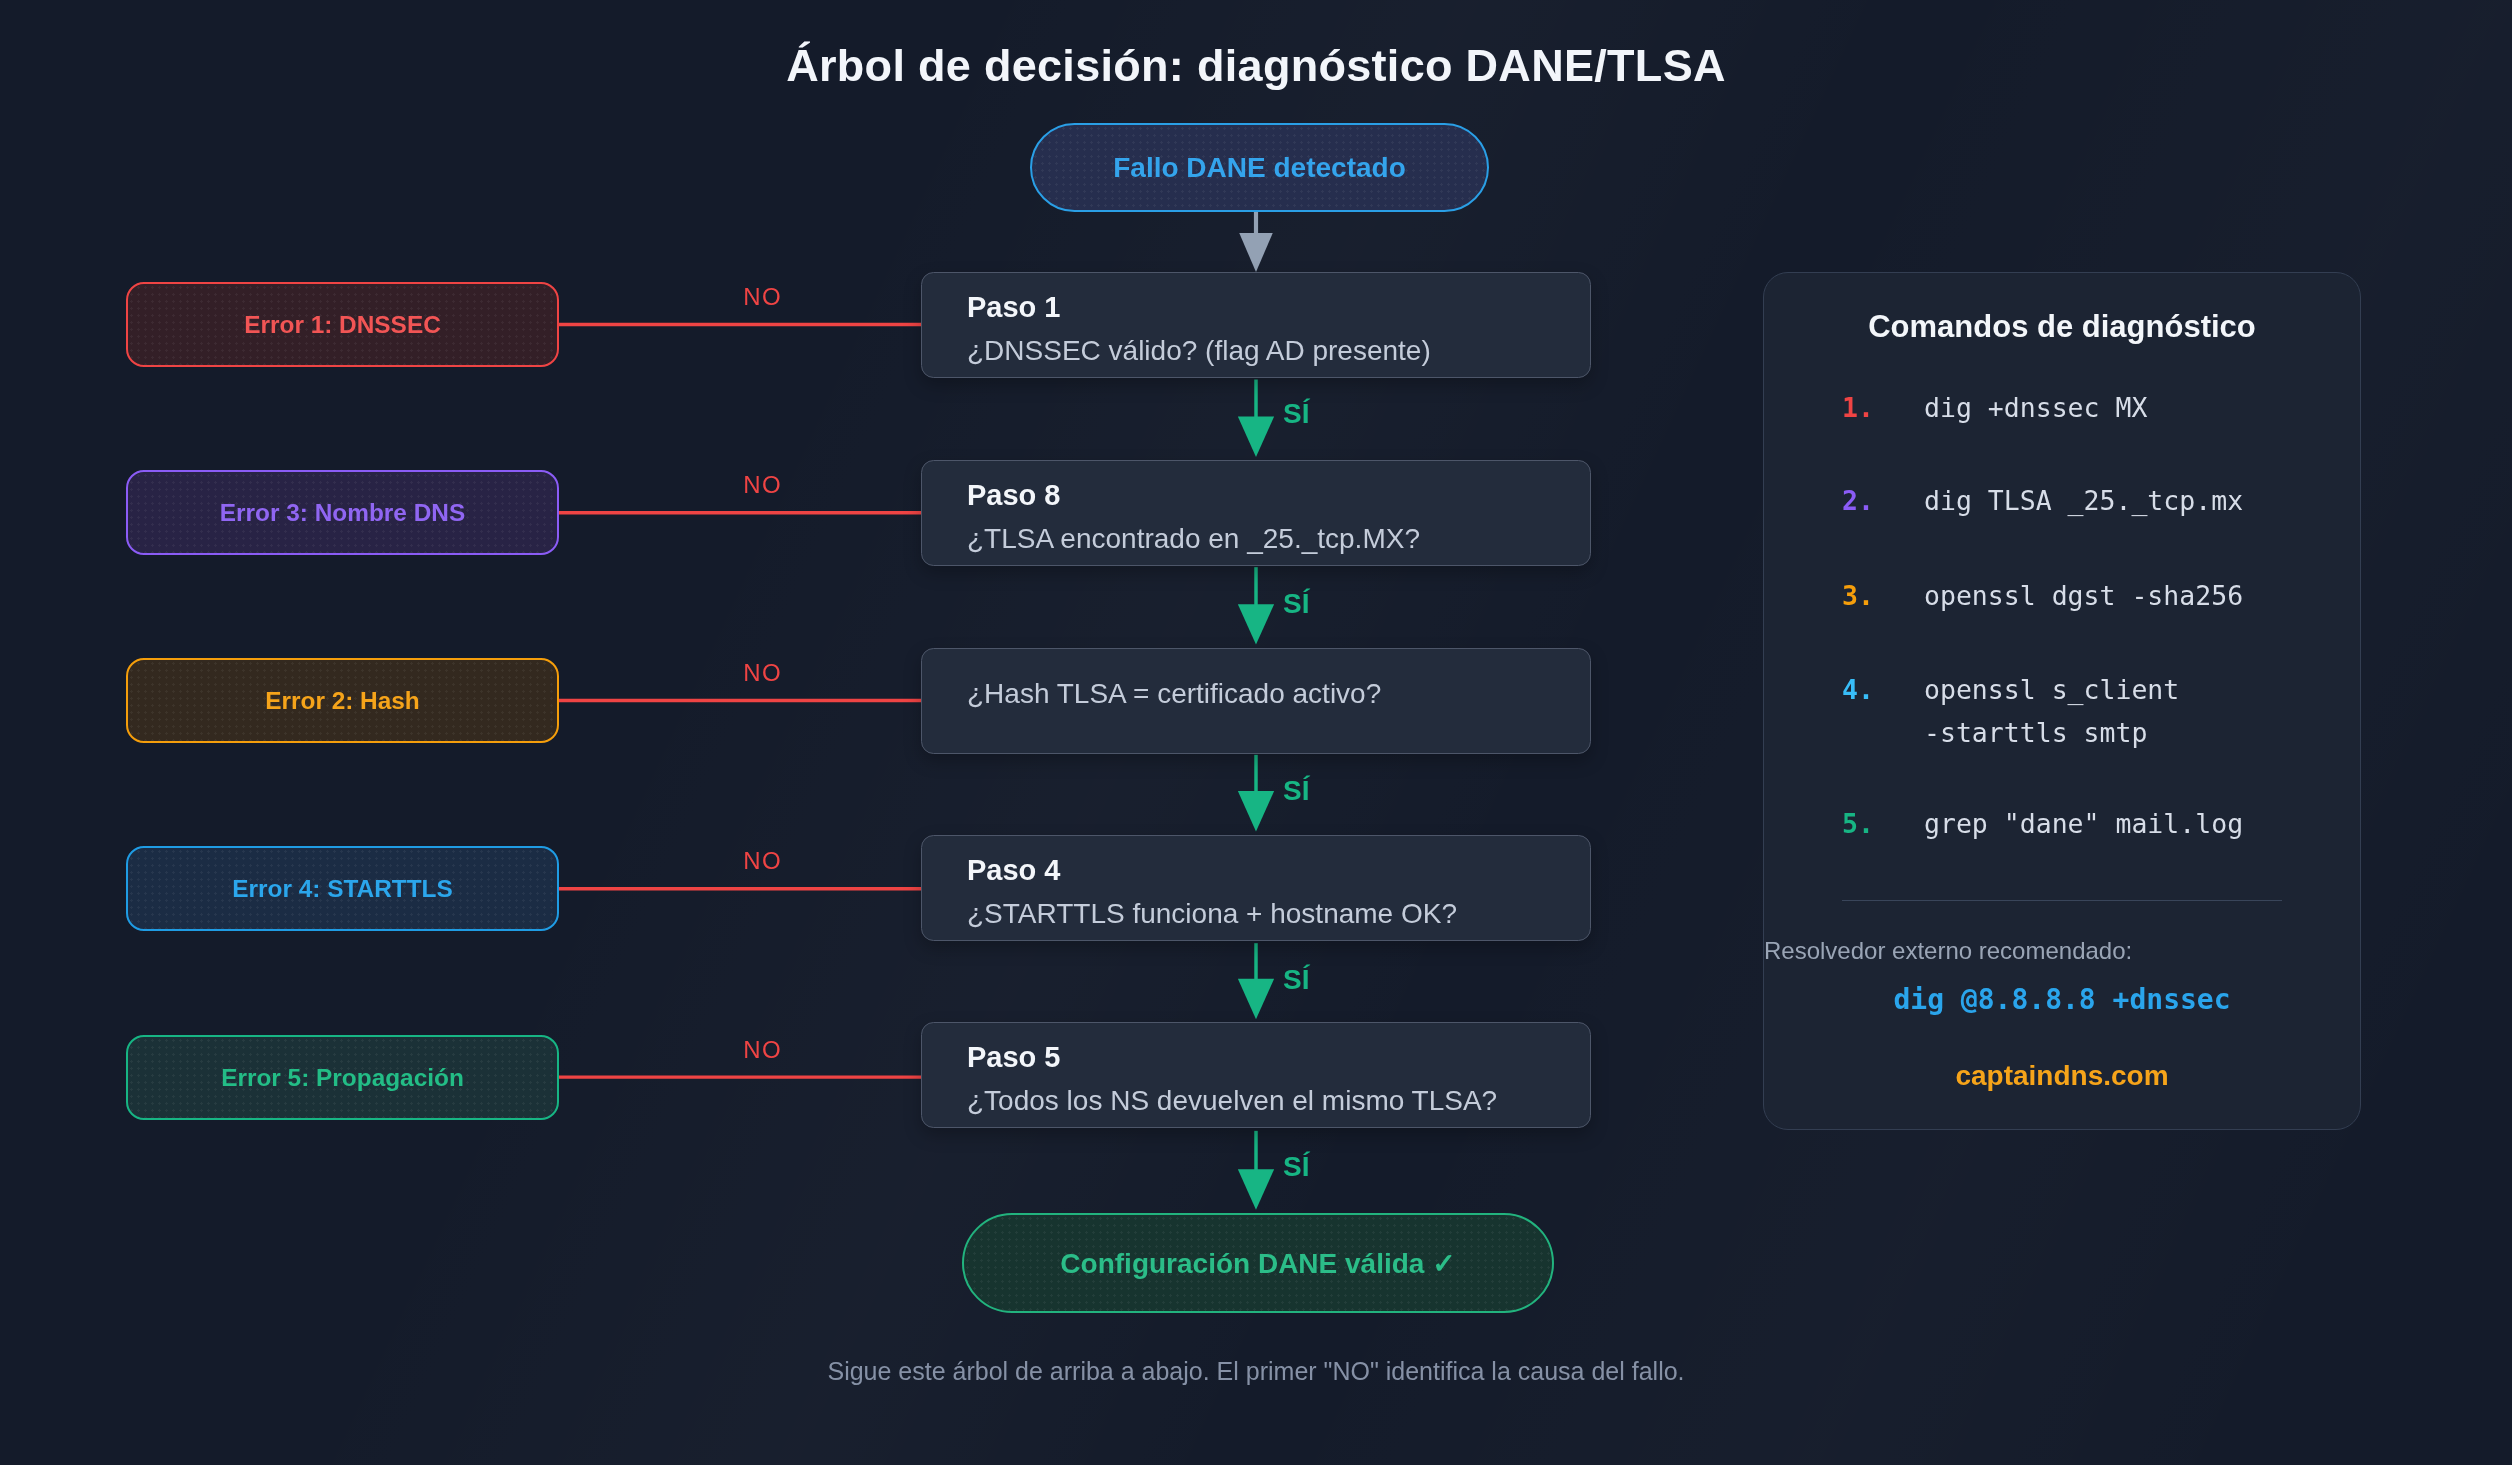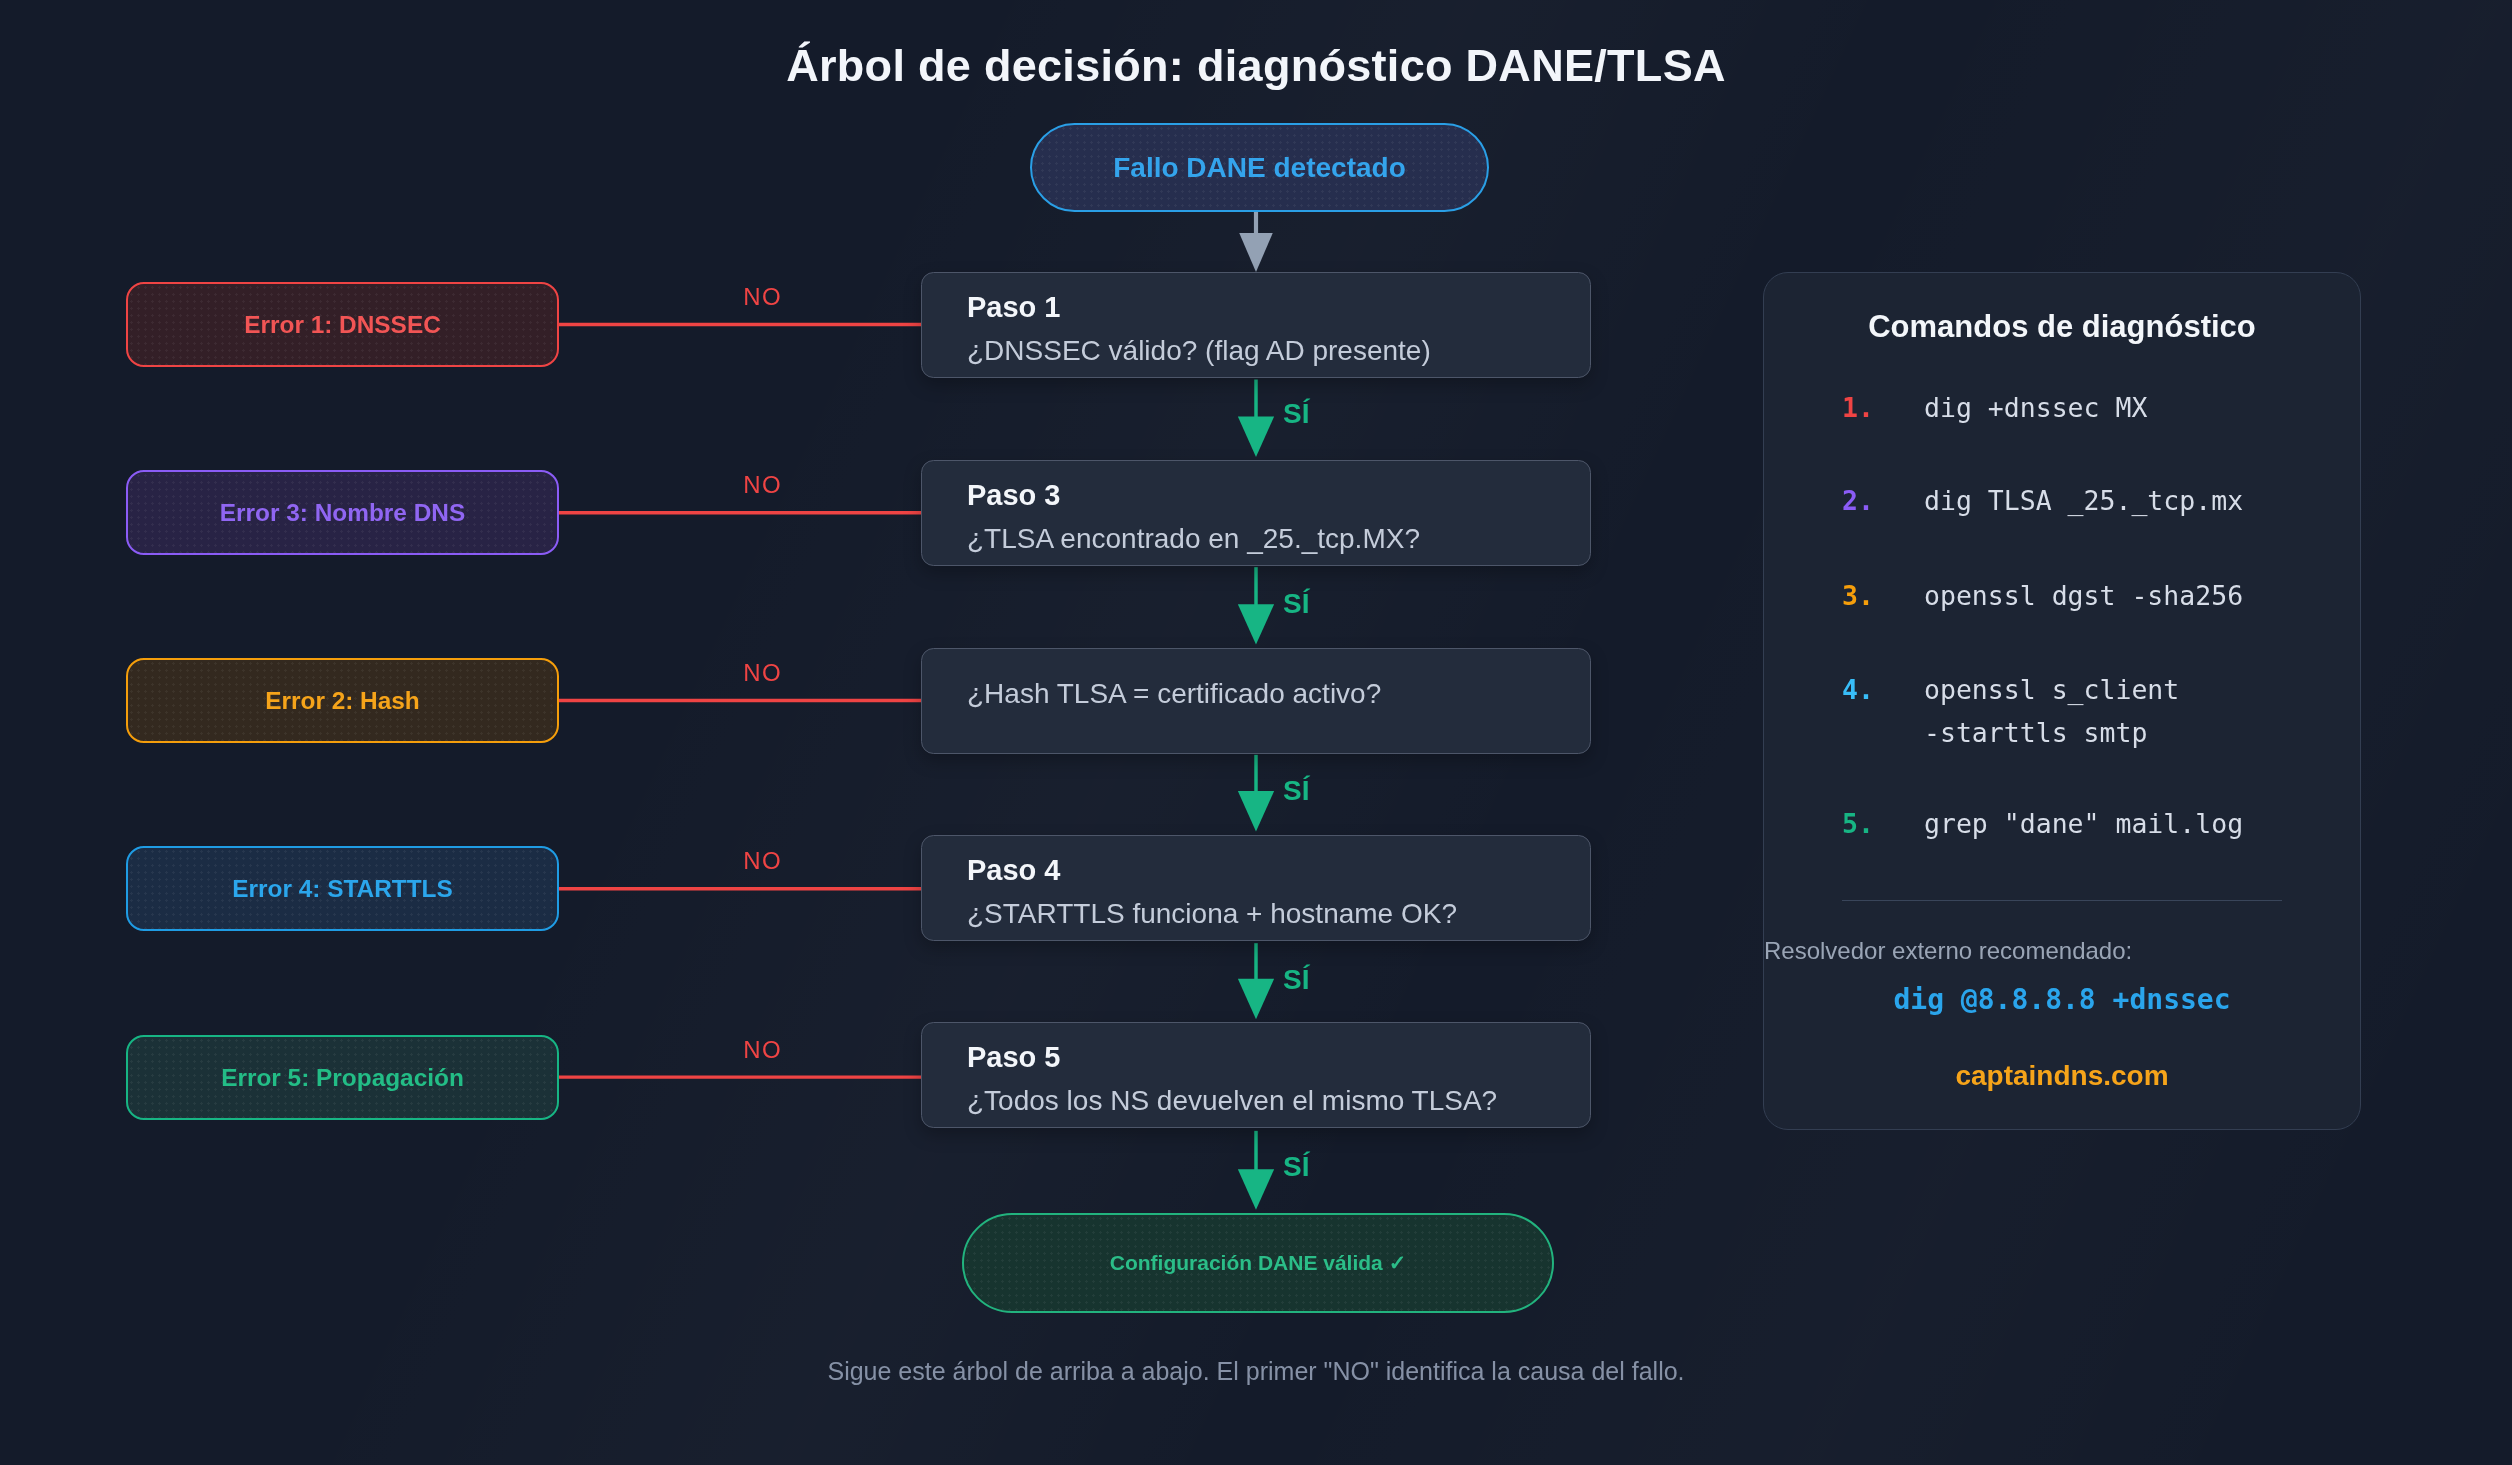--- a/index.html
+++ b/index.html
@@ -52,21 +52,21 @@
   .no-label{
     width:140px;margin-left:-70px;text-align:right;
     color:#ef4444;font-size:24px;font-weight:normal;letter-spacing:1.4px;
   }
   .yes-label{color:#17b584;font-size:28px;font-weight:600;}
   
   .success-node{
     left:962px;top:1213px;width:588px;height:96px;
     border:2.8px solid #22b37e;border-radius:50px;background-color:#17342f;
     display:flex;align-items:center;justify-content:center;
-    color:#2bbd88;font-size:21px;font-weight:bold;
+    color:#2bbd88;font-size:28px;font-weight:bold;
   }
   
   #footer-note{
     left:0;right:0;top:1357px;text-align:center;
     color:#8691a6;font-size:25px;
   }
   
   .panel{
     left:1763px;top:272px;width:598px;height:858px;box-sizing:border-box;
     background-color:#1c2433;border:1.4px solid #333e52;border-radius:25px;
@@ -150,21 +150,21 @@
     <div class="step-title">Paso 1</div>
     <div class="step-q">¿DNSSEC válido? (flag AD presente)</div>
   </div>
   <div class="abs error-box e-red dotted" style="top:282px">
     <span>Error 1: DNSSEC</span>
   </div>
   <div class="abs no-label" style="left:712px;top:283px">NO</div>
   <div class="abs yes-label" style="left:1283px;top:398px">SÍ</div>
 
   <div class="abs step" style="top:460px">
-    <div class="step-title">Paso 3</div>
+    <div class="step-title">Paso 8</div>
     <div class="step-q">¿TLSA encontrado en _25._tcp.MX?</div>
   </div>
   <div class="abs error-box e-purple dotted" style="top:470px">
     <span>Error 3: Nombre DNS</span>
   </div>
   <div class="abs no-label" style="left:712px;top:471px">NO</div>
   <div class="abs yes-label" style="left:1283px;top:588px">SÍ</div>
 
   <div class="abs step" style="top:648px">
     <div class="step-q">¿Hash TLSA = certificado activo?</div>

